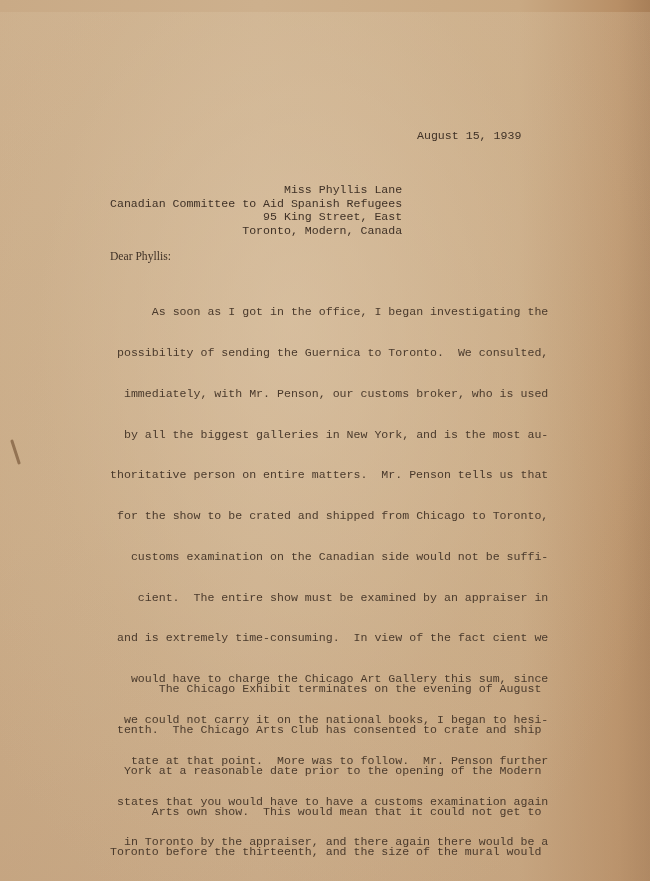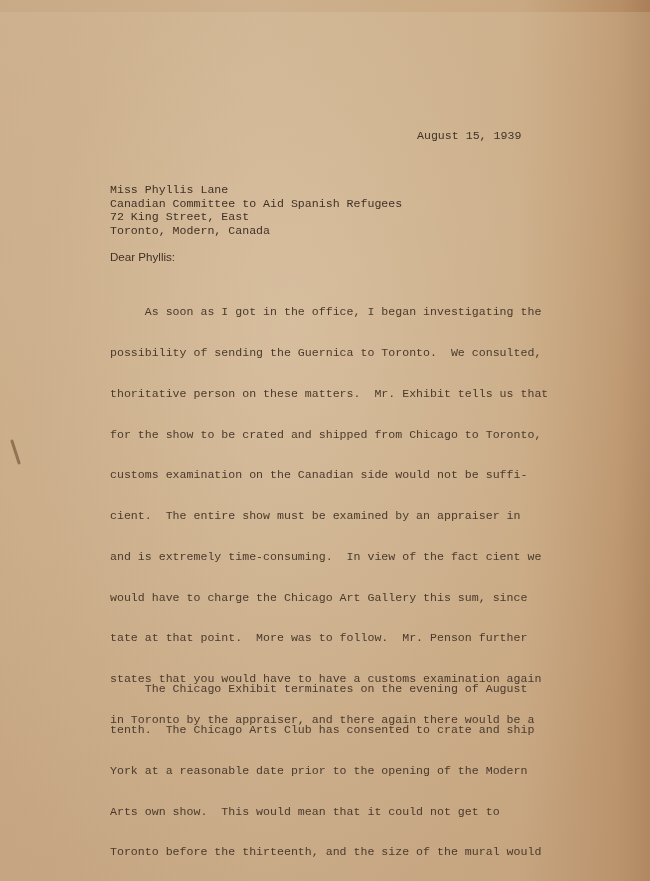--- a/index.html
+++ b/index.html
@@ -9,56 +9,59 @@
     position: relative;
   }
   .page {
     position: absolute; left: 0; top: 12px; width: 650px; height: 881px;
     background:
       radial-gradient(ellipse at 45% 35%, rgba(222,200,170,0.55) 0%, rgba(210,185,150,0.2) 50%, rgba(0,0,0,0) 80%),
       linear-gradient(180deg, rgba(215,190,158,0.3) 0%, rgba(205,175,140,0.2) 60%, rgba(190,155,120,0.35) 100%);
   }
   .date { position: absolute; left: 417px; top: 117px; font-family: "Liberation Mono", monospace; font-size: 11.6px; color: #3f3126; }
   .addr { position: absolute; left: 110px; top: 171px; font-family: "Liberation Mono", monospace; font-size: 11.6px; line-height: 14px; color: #3f3126; }
-  .salutation { position: absolute; left: 110px; top: 238px; font-family: Liberation Sans, sans-serif; font-size: 11.6px; color: #3f3126; }
+  .salutation { position: absolute; left: 110px; top: 238px; font-family: Liberation Serif, serif; font-size: 11.6px; color: #3f3126; }
   .para { position: absolute; left: 110px; font-family: "Liberation Mono", monospace; font-size: 11.6px; line-height: 13.6px; color: #4a3a2c; white-space: pre; }
   .p1 { top: 266px; }
   .p2 { top: 643px; }
-  .line { display: block; height: 13.6px; }
+  .line { display: block; height: 13.6px; text-align: right; }
   .mark {
     position: absolute; left: 14px; top: 427px; width: 3px; height: 26px;
     background: #7a5a3c; transform: rotate(-18deg); border-radius: 2px; opacity: 0.7;
   }
 </style>
 </head>
 <body>
 
 <div class="page">
   <div class="mark"></div>
 
   <div class="date">August 15, 1939</div>
 
   <div class="addr">
     <span class="line">Miss Phyllis Lane</span>
     <span class="line">Canadian Committee to Aid Spanish Refugees</span>
-    <span class="line">72 King Street, East</span>
+    <span class="line">95 King Street, East</span>
     <span class="line">Toronto, Modern, Canada</span>
   </div>
 
   <div class="salutation">Dear Phyllis:</div>
 
   <div class="para p1">
     <span class="line">     As soon as I got in the office, I began investigating the</span>
     <span class="line">possibility of sending the Guernica to Toronto.  We consulted,</span>
-    <span class="line">thoritative person on these matters.  Mr. Exhibit tells us that</span>
+    <span class="line">immediately, with Mr. Penson, our customs broker, who is used</span>
+    <span class="line">by all the biggest galleries in New York, and is the most au-</span>
+    <span class="line">thoritative person on entire matters.  Mr. Penson tells us that</span>
     <span class="line">for the show to be crated and shipped from Chicago to Toronto,</span>
     <span class="line">customs examination on the Canadian side would not be suffi-</span>
     <span class="line">cient.  The entire show must be examined by an appraiser in</span>
     <span class="line">and is extremely time-consuming.  In view of the fact cient we</span>
     <span class="line">would have to charge the Chicago Art Gallery this sum, since</span>
+    <span class="line">we could not carry it on the national books, I began to hesi-</span>
     <span class="line">tate at that point.  More was to follow.  Mr. Penson further</span>
     <span class="line">states that you would have to have a customs examination again</span>
     <span class="line">in Toronto by the appraiser, and there again there would be a</span>
     
     
     
     
     
     
     

